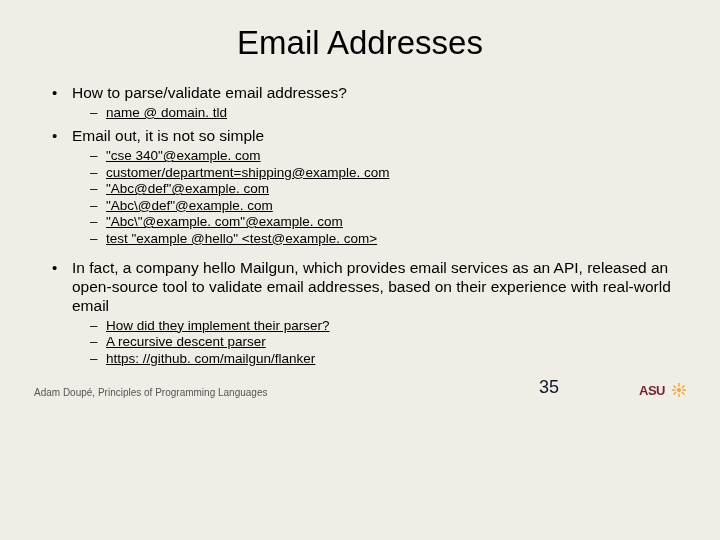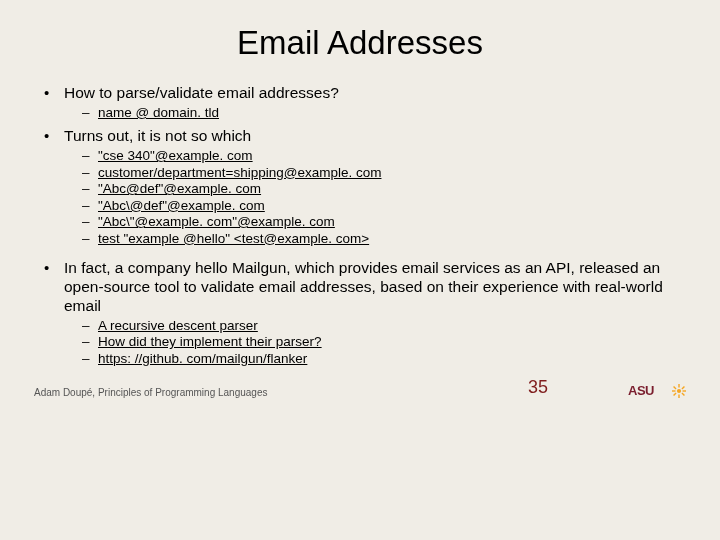--- a/index.html
+++ b/index.html
@@ -21,21 +21,21 @@
   }
   .title {
     text-align: center;
     font-size: 33px;
     font-weight: 400;
     margin: 6px 0 22px 0;
   }
   ul.top {
     list-style: none;
     padding: 0;
-    margin: 0;
+    margin: 8px;
     font-size: 15.5px;
     line-height: 1.22;
   }
   ul.top > li {
     position: relative;
     padding-left: 30px;
     margin-bottom: 6px;
   }
   ul.top > li::before {
     content: "•";
@@ -69,27 +69,27 @@
     right: 34px;
     display: flex;
     align-items: flex-end;
     font-size: 10px;
     color: #555;
     margin-top: 32px;
   }
   .footer-left { flex: 1; }
   .footer-page {
     font-size: 18px;
-    color: #7f1d1d;
+    color: #0f172a;
     margin-right: 80px;
   }
   .asu-logo {
     display: flex;
-    align-items: flex-end;
-    gap: 18px;
+    align-items: flex-start;
+    gap: 7px;
   }
   .asu-text {
     font-size: 13px;
     font-weight: 700;
     color: #7a1e2e;
     letter-spacing: -0.5px;
   }
   .asu-burst {
     width: 14px;
     height: 14px;
@@ -103,38 +103,38 @@
 
   <ul class="top">
     <li>
       <span>How to parse/validate email addresses?</span>
       <ul class="sub">
         <li>name @ domain. tld</li>
       </ul>
     </li>
 
     <li>
-      <span>Turns out, it is not so which</span>
+      <span>Email out, it is not so simple</span>
       <ul class="sub">
         <li>"cse 340"@example. com</li>
         <li>customer/department=shipping@example. com</li>
         <li>"Abc@def"@example. com</li>
         <li>"Abc\@def"@example. com</li>
         <li>"Abc\"@example. com"@example. com</li>
         <li>test "example @hello" &lt;test@example. com&gt;</li>
       </ul>
     </li>
 
     <div class="spacer"></div>
 
     <li>
       <span>In fact, a company hello Mailgun, which provides email services as an API, released an open-source tool to validate email addresses, based on their experience with real-world email</span>
       <ul class="sub">
+        <li>How did they implement their parser?</li>
         <li>A recursive descent parser</li>
-        <li>How did they implement their parser?</li>
         <li>https: //github. com/mailgun/flanker</li>
       </ul>
     </li>
   </ul>
 
   <div class="footer">
     <div class="footer-left">Adam Doupé, Principles of Programming Languages</div>
     <div class="footer-page">35</div>
     <div class="asu-logo">
       <span class="asu-text">ASU</span>

